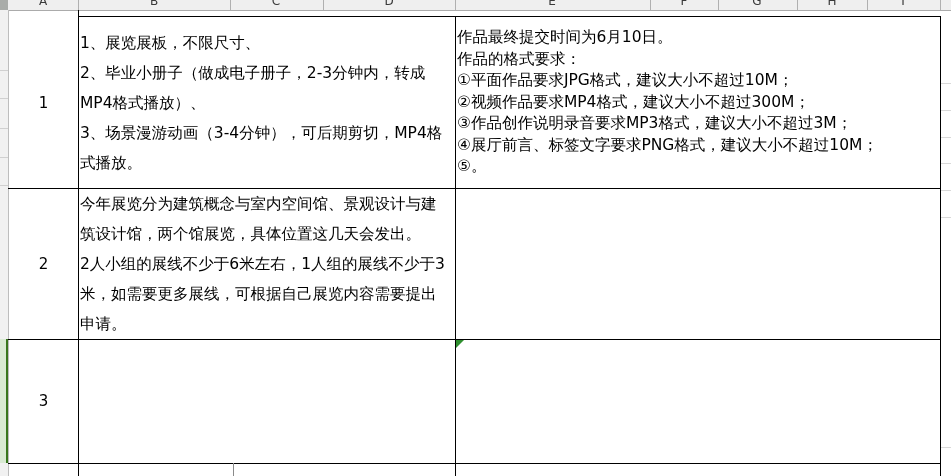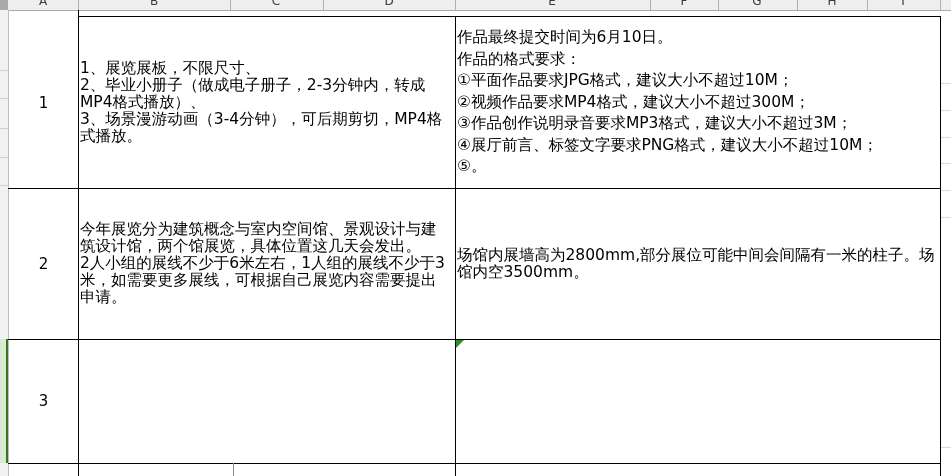--- a/index.html
+++ b/index.html
@@ -29,21 +29,21 @@
     background:var(--selection-fill);border-right:2px solid var(--selection-green);
   }
   
   .hline{position:absolute;height:1px;background:#000;}
   .vline{position:absolute;width:1px;background:#000;}
   .faint{position:absolute;height:1px;background:#d9d9d9;}
   .vfaint{position:absolute;width:1px;background:#8a8a8a;}
   
   .cell{position:absolute;display:flex;align-items:center;overflow:hidden;}
   .cell-num{justify-content:center;font-size:15px;}
-  .cell-text{white-space:pre-line;font-size:15.5px;line-height:17px;}
+  .cell-text{white-space:pre-line;font-size:15.5px;line-height:30px;}
   .cell-text.tight{line-height:21.5px;}
   
   .err-triangle{
     position:absolute;width:0;height:0;
     border-top:8px solid var(--error-triangle);
     border-right:8px solid transparent;
   }
 </style>
 </head>
 <body>
@@ -122,24 +122,20 @@
   <div class="cell cell-num" style="left:9px;top:189px;width:69px;height:149px">
     <span>2</span>
   </div>
   <div class="cell" style="left:80px;top:189px;width:373px;height:149px">
     <div class="cell-text">今年展览分为建筑概念与室内空间馆、景观设计与建
 筑设计馆，两个馆展览，具体位置这几天会发出。
 2人小组的展线不少于6米左右，1人组的展线不少于3
 米，如需要更多展线，可根据自己展览内容需要提出
 申请。</div>
   </div>
-  <div class="cell" style="left:457px;top:189px;width:481px;height:149px">
-    <div class="cell-text">场馆内展墙高为2800mm,部分展位可能中间会间隔有一米的柱子。场
-馆内空3500mm。</div>
-  </div>
 
   <div class="cell cell-num" style="left:9px;top:340px;width:69px;height:122px">
     <span>3</span>
   </div>
 
   <div class="err-triangle" style="left:456px;top:340px"></div>
 
 </div>
 
 </body></html>

